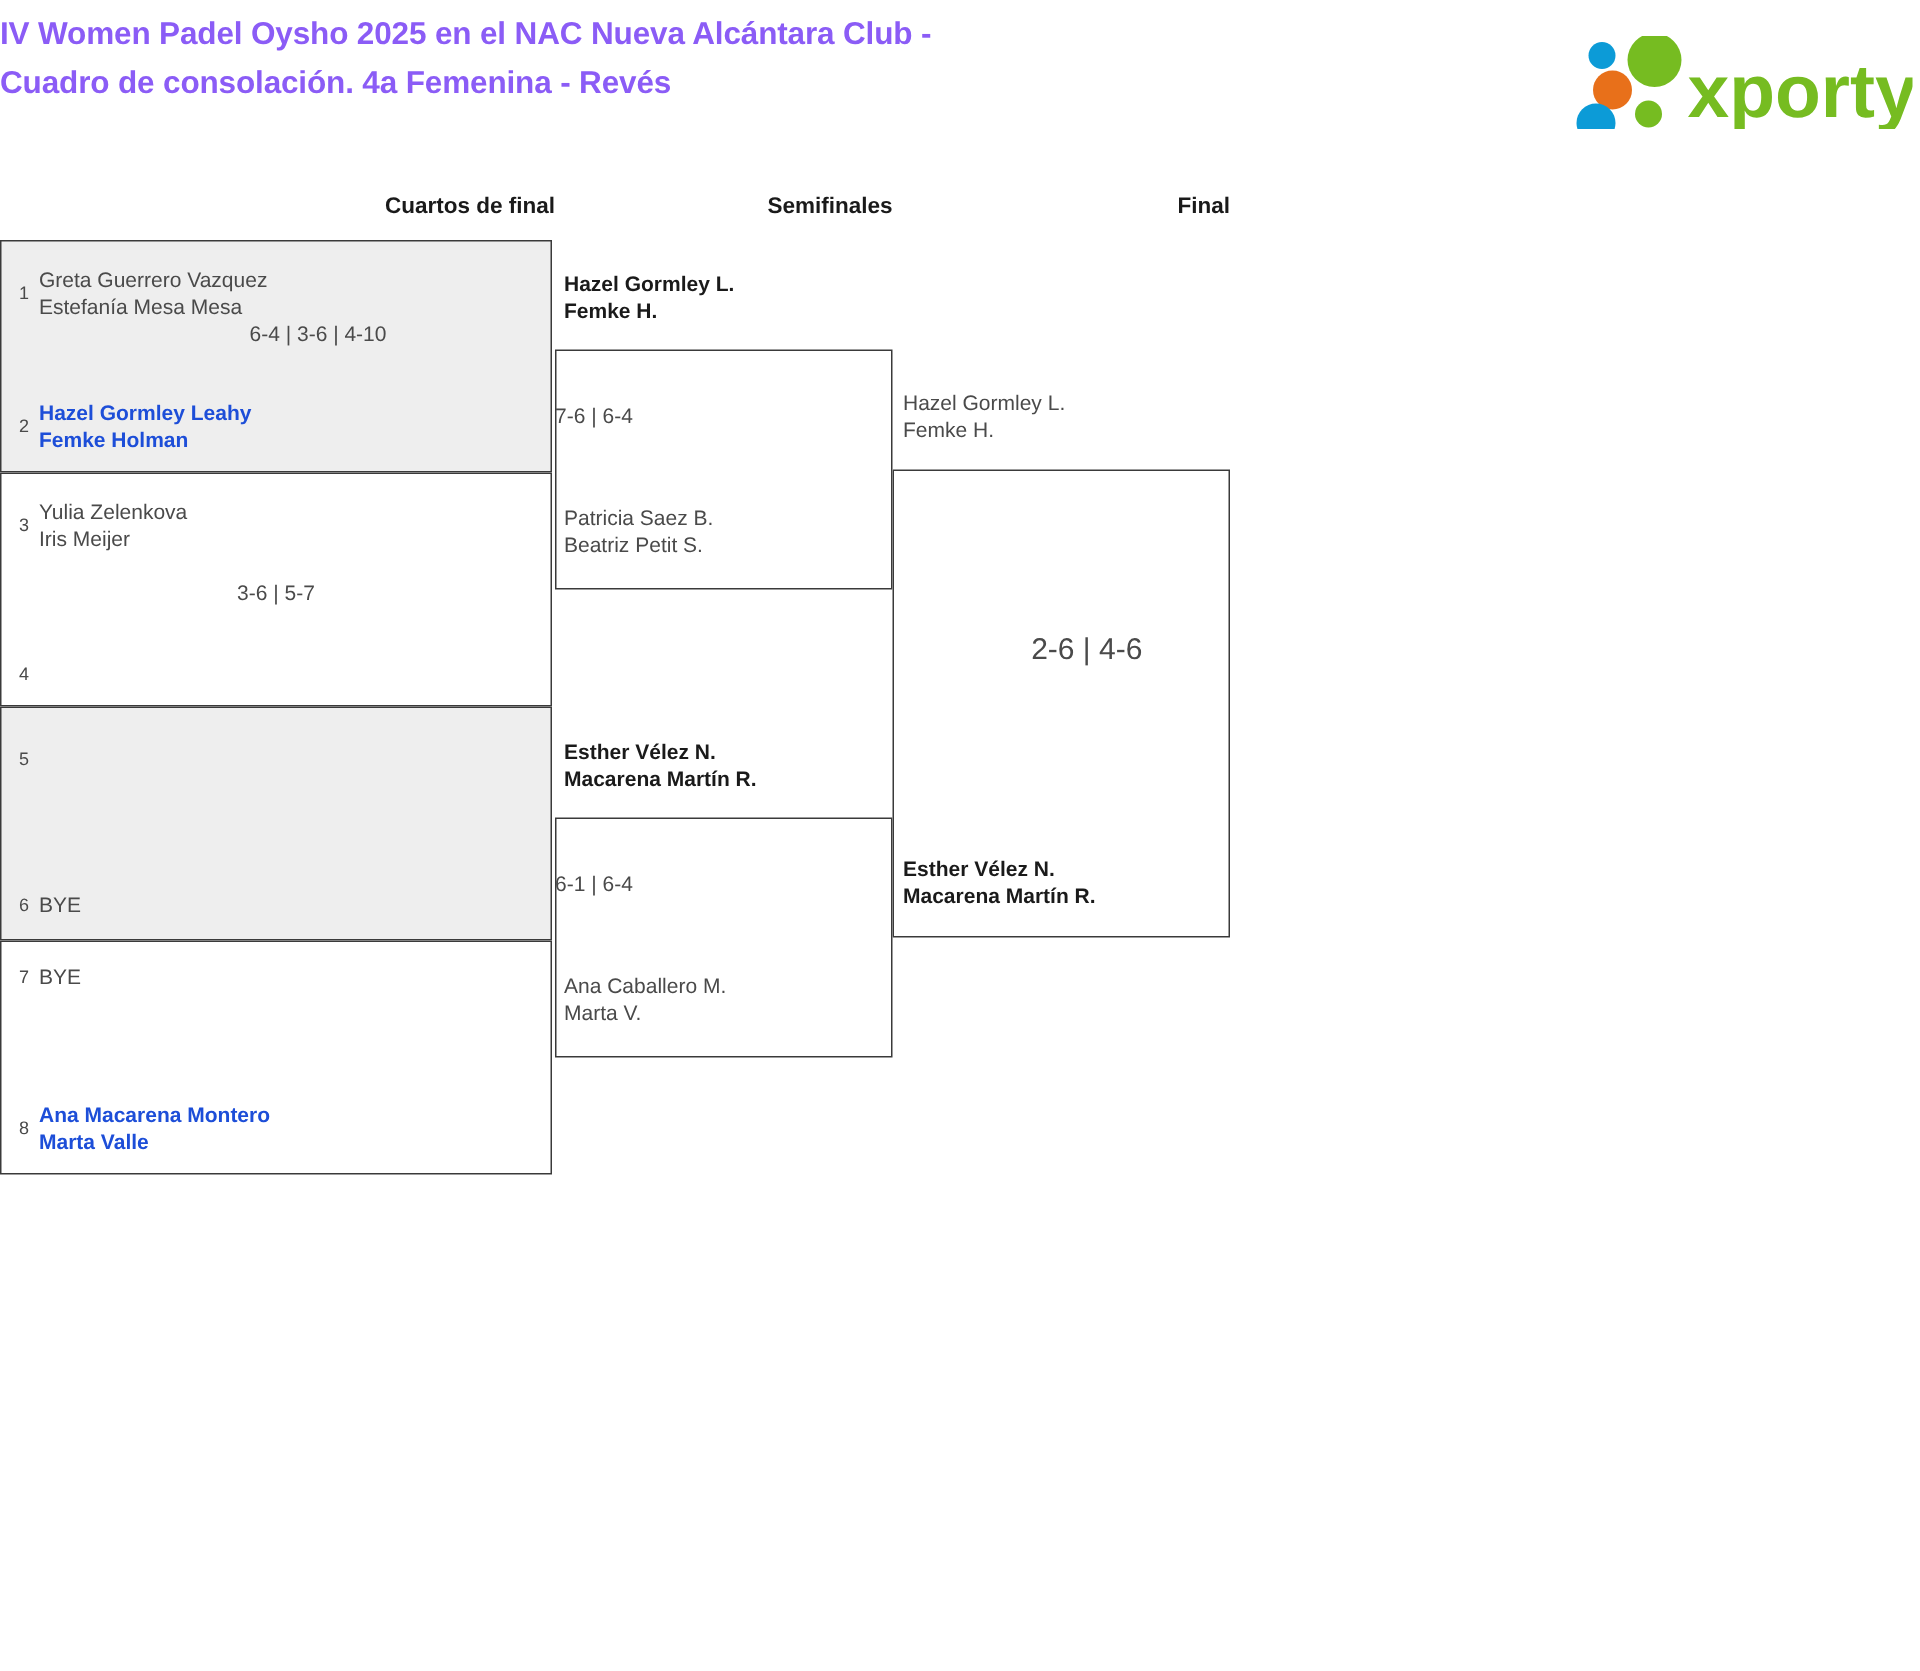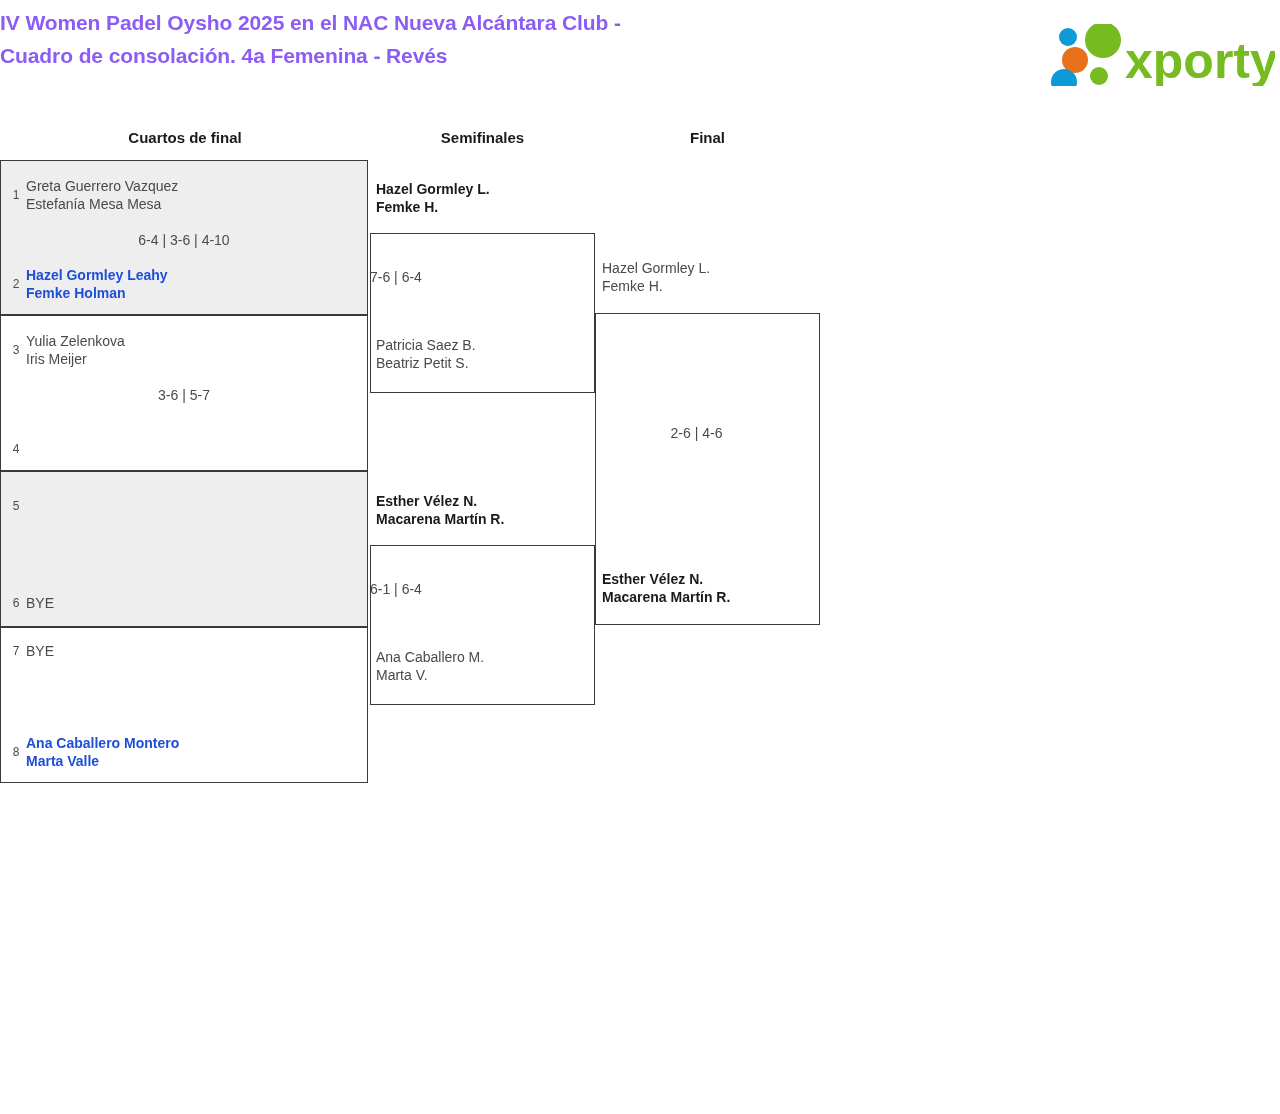--- a/index.html
+++ b/index.html
@@ -40,21 +40,21 @@
     width: 230px;
     height: 62px;
   }
 
   
   .round-header {
     position: absolute;
     font-size: 15px;
     font-weight: 700;
     color: #1a1a1a;
-    text-align: center;
+    text-align: right;
     white-space: nowrap;
   }
   #round-header-0 { left: 0px;   top: 129px; width: 370px; }
   #round-header-1 { left: 370px; top: 129px; width: 225px; }
   #round-header-2 { left: 595px; top: 129px; width: 225px; }
 
   
   #bracket {
     position: absolute;
     left: 0;
@@ -161,24 +161,24 @@
     position: absolute;
     left: 602px;
     font-size: 14px;
     line-height: 18px;
     color: #4a4a4a;
     white-space: nowrap;
   }
   .final-label.winner { font-weight: 700; color: #1a1a1a; }
   .final-score {
     position: absolute;
-    left: 595px;
+    left: 623px;
     width: 203px;
     text-align: center;
-    font-size: 14px;
+    font-size: 20px;
     color: #4a4a4a;
     line-height: 18px;
   }
 </style>
 </head>
 <body>
 
 <div id="tournament-header">
   <div class="title-line">IV Women Padel Oysho 2025 en el NAC Nueva Alcántara Club -</div>
   <div class="title-line">Cuadro de consolación. 4a Femenina - Revés</div>
@@ -202,21 +202,21 @@
 <div id="bracket">
 
   <div class="qf-match shaded" style="top:160px; height:155px;">
     <div class="team top">
       <span class="seed">1</span>
       <span class="players">
         <span class="pline">Greta Guerrero Vazquez</span><br>
         <span class="pline">Estefanía Mesa Mesa</span>
       </span>
     </div>
-    <div class="qf-score" style="top:70px;">6-4 | 3-6 | 4-10</div>
+    <div class="qf-score" style="top:52px;padding-left:28px;">6-4 | 3-6 | 4-10</div>
     <div class="team bottom">
       <span class="seed">2</span>
       <span class="players winner">
         <span class="pline">Hazel Gormley Leahy</span><br>
         <span class="pline">Femke Holman</span>
       </span>
     </div>
   </div>
 
   <div class="qf-match" style="top:315px; height:156px;">
@@ -250,21 +250,21 @@
     <div class="team top" style="top:14px;">
       <span class="seed single">7</span>
       <span class="players" style="padding-top:0;">
         <span class="pline">BYE</span>
       </span>
     </div>
     <div class="qf-score" style="top:70px;"></div>
     <div class="team bottom">
       <span class="seed">8</span>
       <span class="players winner">
-        <span class="pline">Ana Caballero Montero</span><br>
+        <span class="pline">Ana Macarena Montero</span><br>
         <span class="pline">Marta Valle</span>
       </span>
     </div>
   </div>
 
   <div class="sf-label winner" style="top:180px;">
     <span class="pline">Hazel Gormley L.</span><br>
     <span class="pline">Femke H.</span>
   </div>
   <div class="sf-box" style="top:233px; height:160px;"></div>

